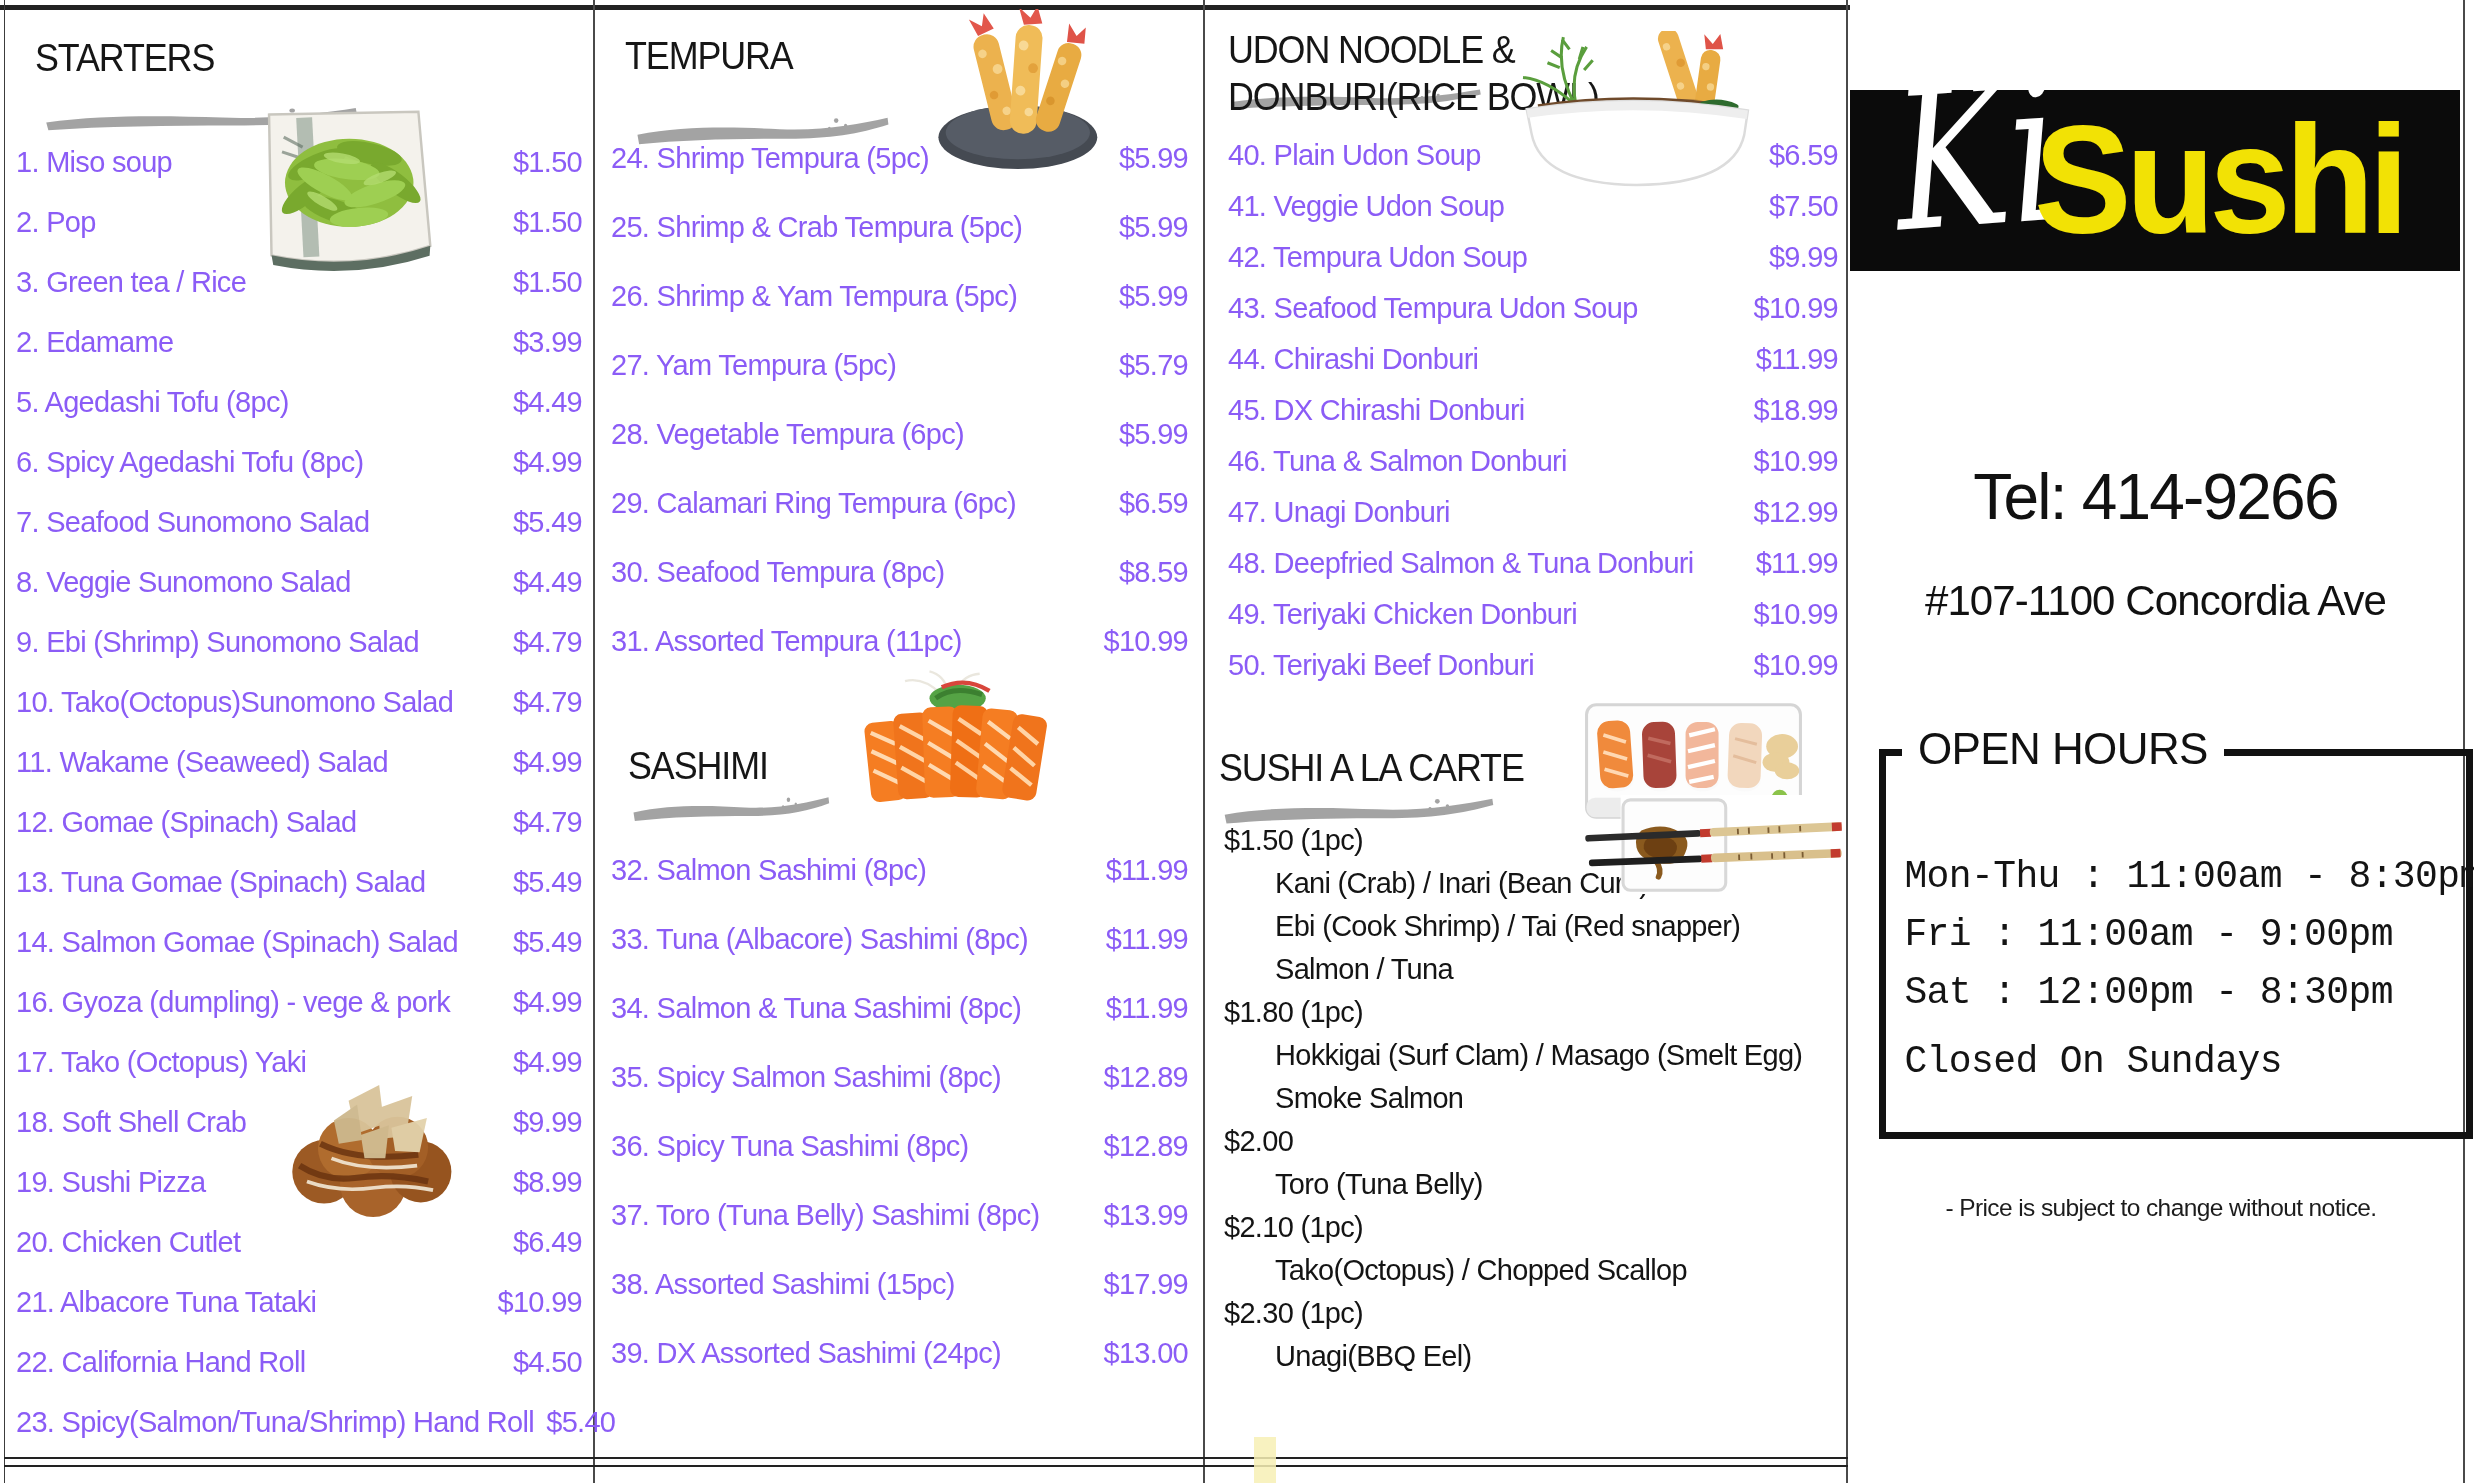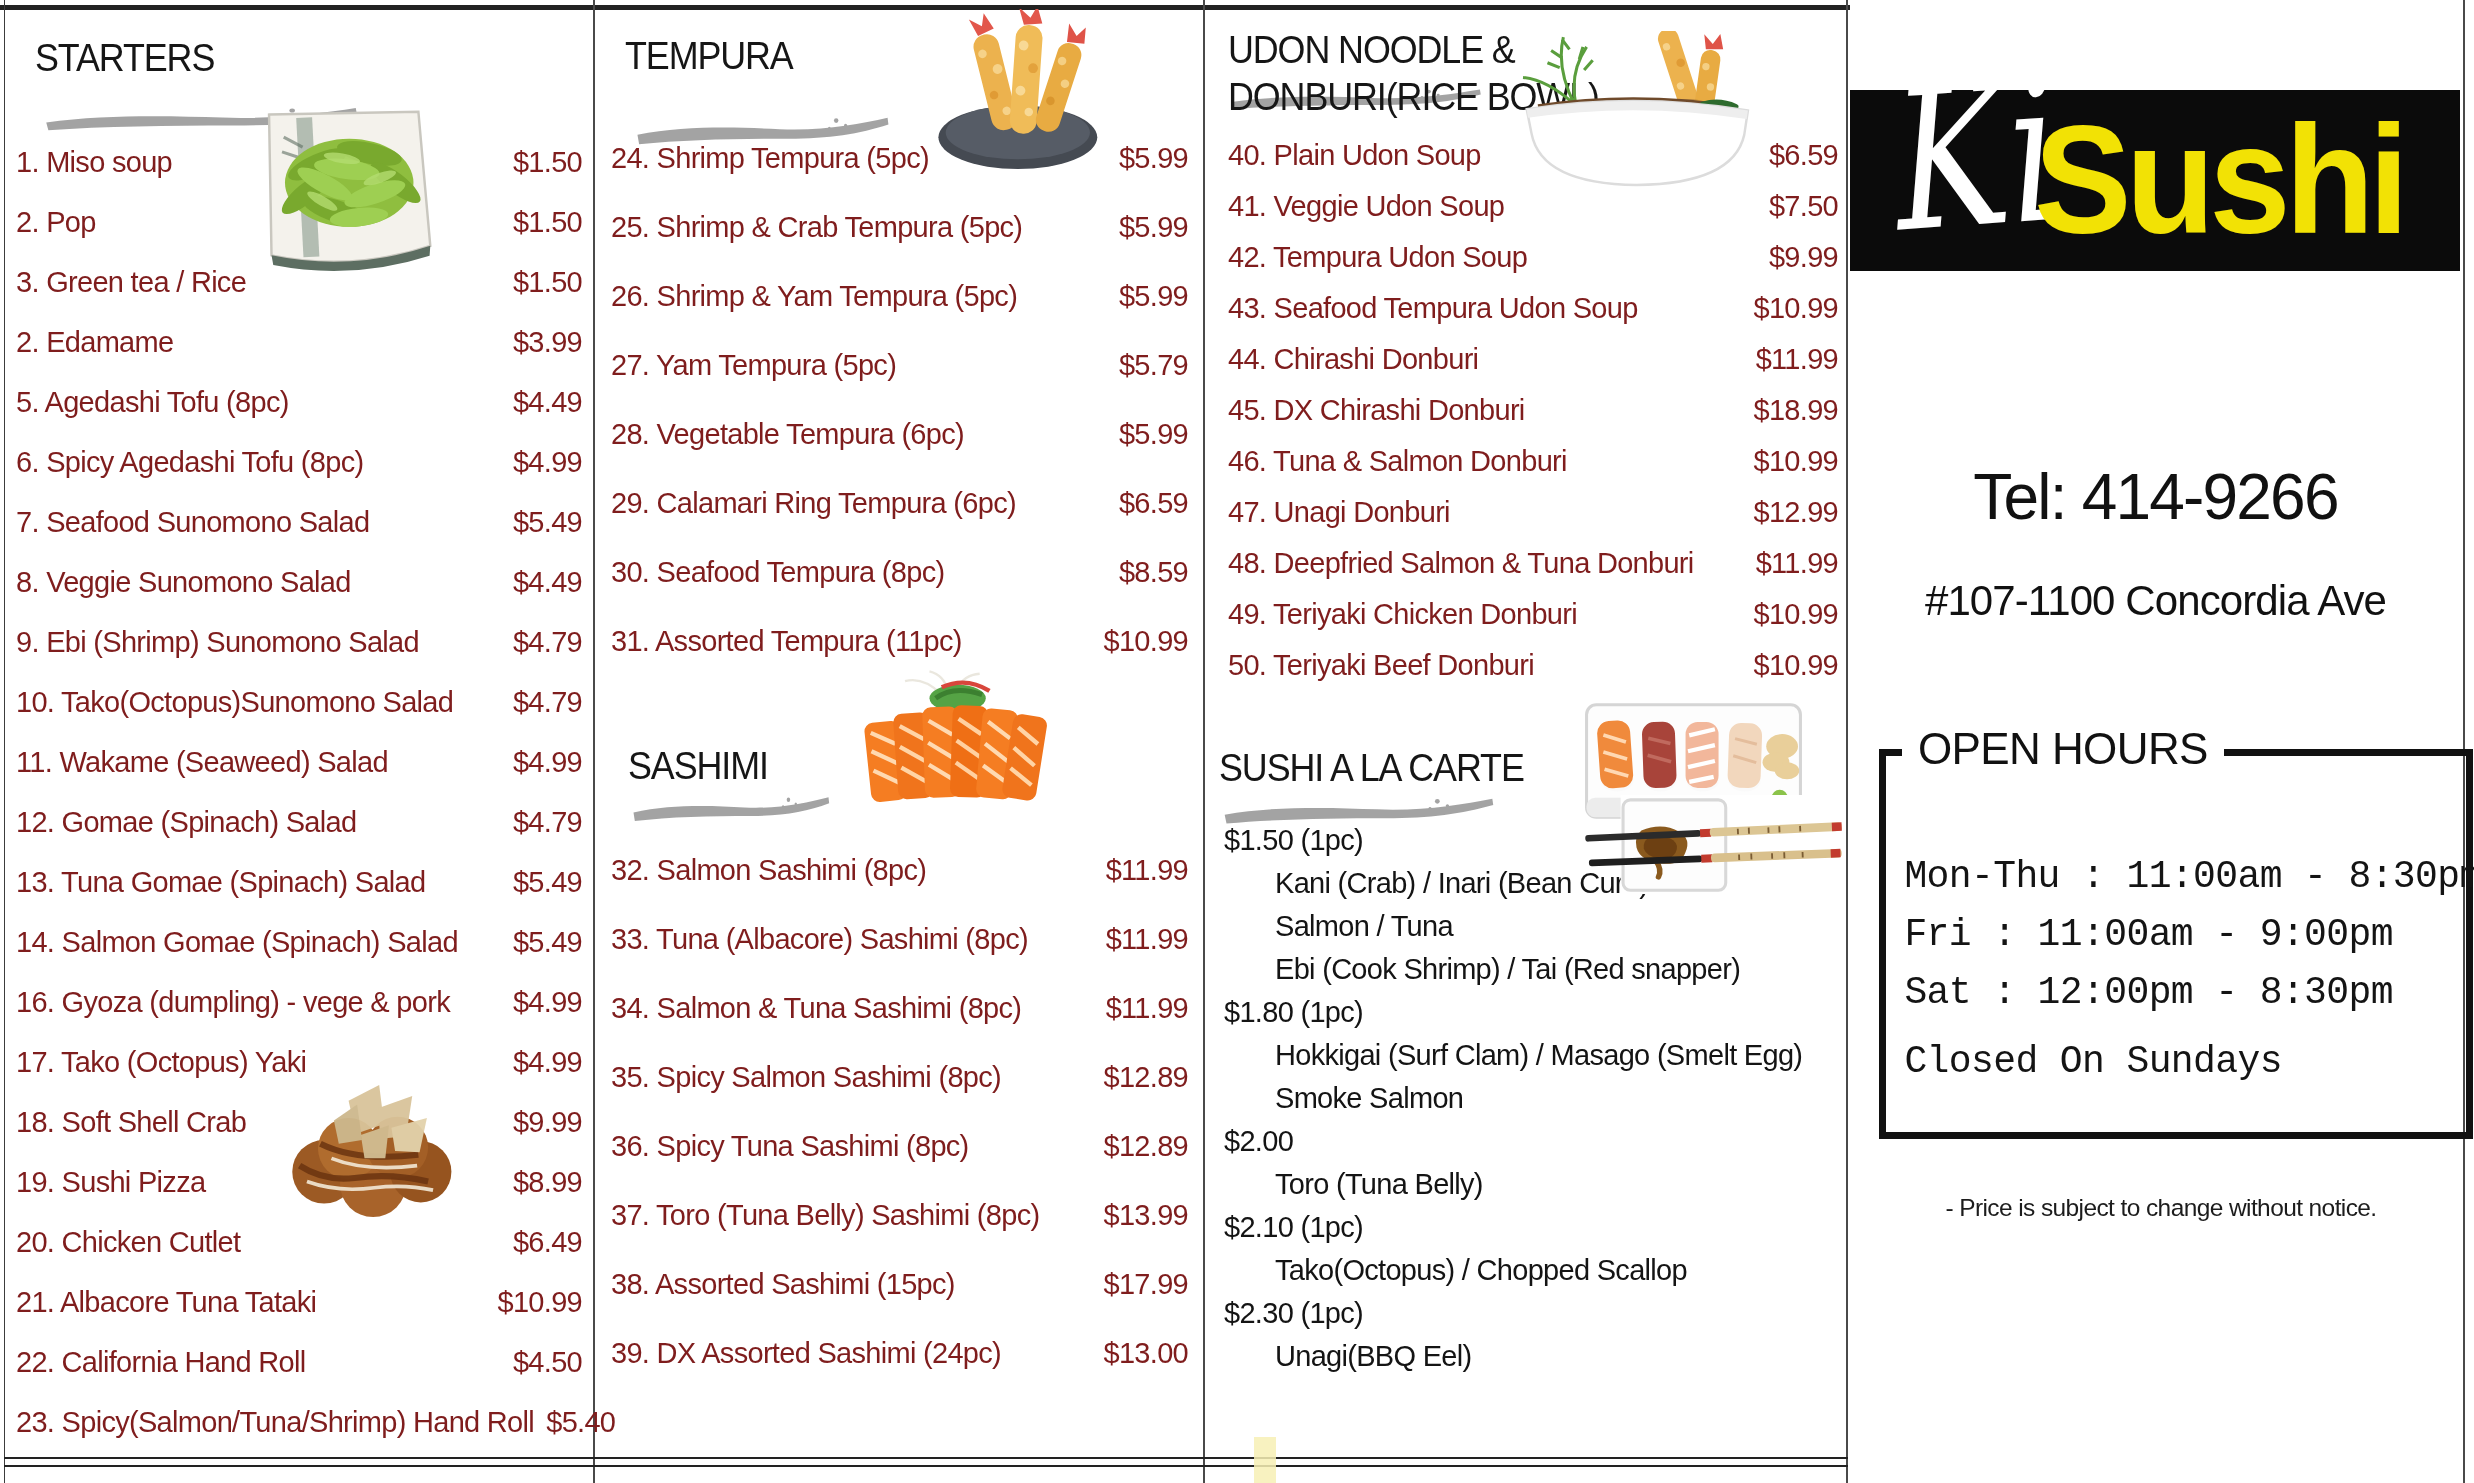--- a/index.html
+++ b/index.html
@@ -14,21 +14,21 @@
   
   .sec-title{position:absolute;font-size:39px;font-weight:400;color:#161616;
              letter-spacing:-1.2px;transform:scaleX(.92);transform-origin:left;
              white-space:nowrap;z-index:2;}
   .sec-title.two-line{line-height:47px;}
   .brush{position:absolute;z-index:0;opacity:.92;}
 
   
   .rows{position:absolute;z-index:2;}
   .mrow{display:flex;justify-content:space-between;align-items:center;
-        font-size:29px;letter-spacing:-0.7px;white-space:nowrap;color:#7f1d1d;}
+        font-size:29px;letter-spacing:-0.7px;white-space:nowrap;color:#8b5cf6;}
   .rows-starters .mrow{height:60px;}
   .rows-tempura .mrow,.rows-sashimi .mrow{height:69px;}
   .rows-udon .mrow{height:51px;}
   .item-price{padding-left:12.2px;}
 
   
   .rows-carte .cline{height:43px;display:flex;align-items:center;
         font-size:29px;letter-spacing:-0.7px;white-space:nowrap;color:#141414;}
   .rows-carte .cline.item{padding-left:51px;}
 
@@ -532,23 +532,23 @@
       <use href="#brushsym" width="450" height="58"></use>
     </svg>
 
   <div class="rows rows-carte" style="left:1224px;top:819px;width:612px;">
 
       <div class="cline price">$1.50 (1pc)</div>
 
       <div class="cline item">Kani (Crab) / Inari (Bean Curd)</div>
 
 
+      <div class="cline item">Ebi (Cook Shrimp) / Tai (Red snapper)</div>
+
       <div class="cline item">Salmon / Tuna</div>
-
-      <div class="cline item">Ebi (Cook Shrimp) / Tai (Red snapper)</div>
 
       <div class="cline price">$1.80 (1pc)</div>
 
       <div class="cline item">Hokkigai (Surf Clam) / Masago (Smelt Egg)</div>
 
       <div class="cline item">Smoke Salmon</div>
 
       <div class="cline price">$2.00</div>
 
       <div class="cline item">Toro (Tuna Belly)</div>

